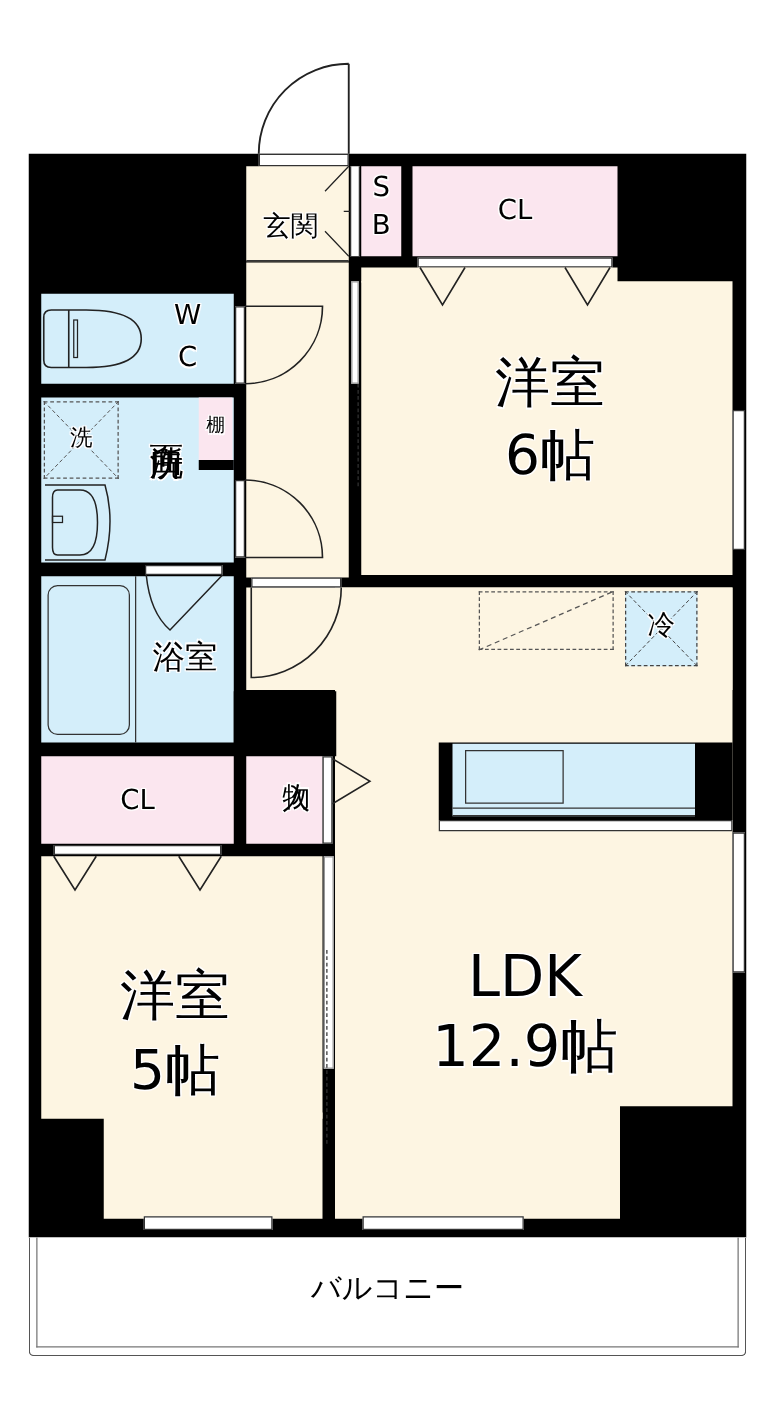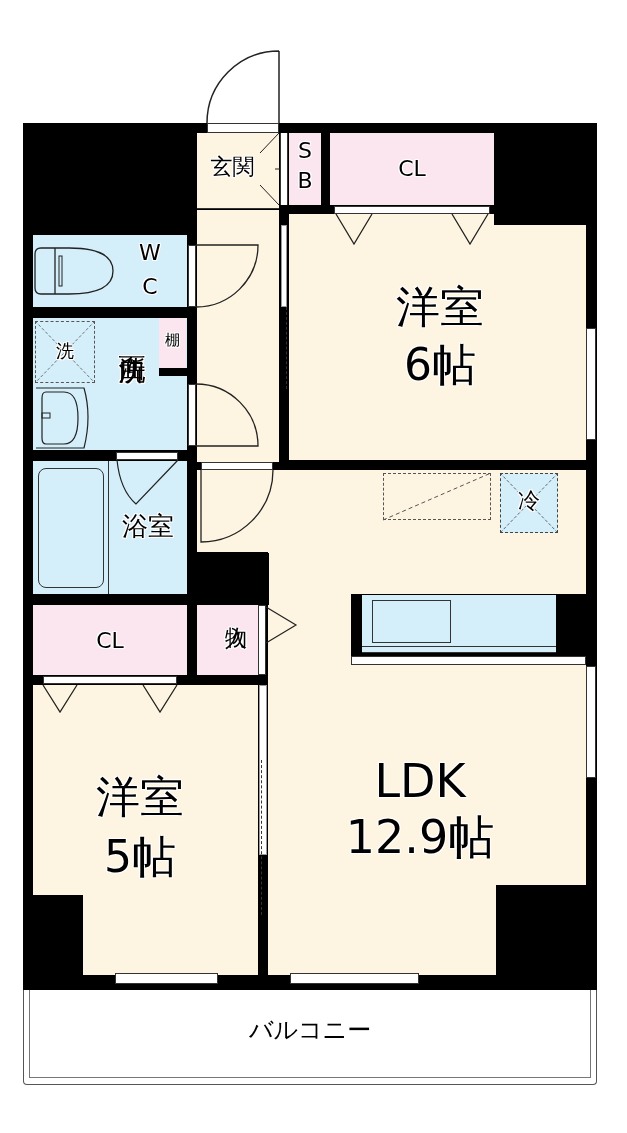--- a/index.html
+++ b/index.html
@@ -27,21 +27,21 @@
 
 <div class="abs white" style="left:207px;top:123px;width:72px;height:10px;border:1px solid #333;"></div>
 <svg style="left:205px;top:48px;" width="80" height="80">
   <path d="M74 3 L74 75 M74 3 A72 72 0 0 0 2 75" fill="none" stroke="#222" stroke-width="1.5"></path>
 </svg>
 
 <div class="abs floor" style="left:197px;top:133px;width:82px;height:76px;border-bottom:1px solid #333;"></div>
 <svg style="left:255px;top:133px;" width="30" height="75">
   <path d="M24 0 L5 20 M24 72 L5 52 M20 36 L32 36" stroke="#222" stroke-width="1"></path>
 </svg>
-<div class="lbl sm" style="left:200px;top:156px;width:65px;">玄関</div>
+<div class="lbl sm" style="left:200px;top:171px;width:65px;">玄関</div>
 
 <div class="abs white" style="left:280px;top:133px;width:8px;height:72px;border-left:1px solid #333;border-right:1px solid #333;"></div>
 <div class="abs storage" style="left:289px;top:133px;width:32px;height:72px;"></div>
 <div class="lbl sm" style="left:289px;top:140px;width:32px;">S</div>
 <div class="lbl sm" style="left:289px;top:170px;width:32px;">B</div>
 
 <div class="abs storage" style="left:330px;top:133px;width:164px;height:72px;"></div>
 <div class="lbl sm" style="left:330px;top:158px;width:164px;">CL</div>
 <div class="abs white" style="left:334px;top:206px;width:156px;height:8px;border:1px solid #333;"></div>
 

